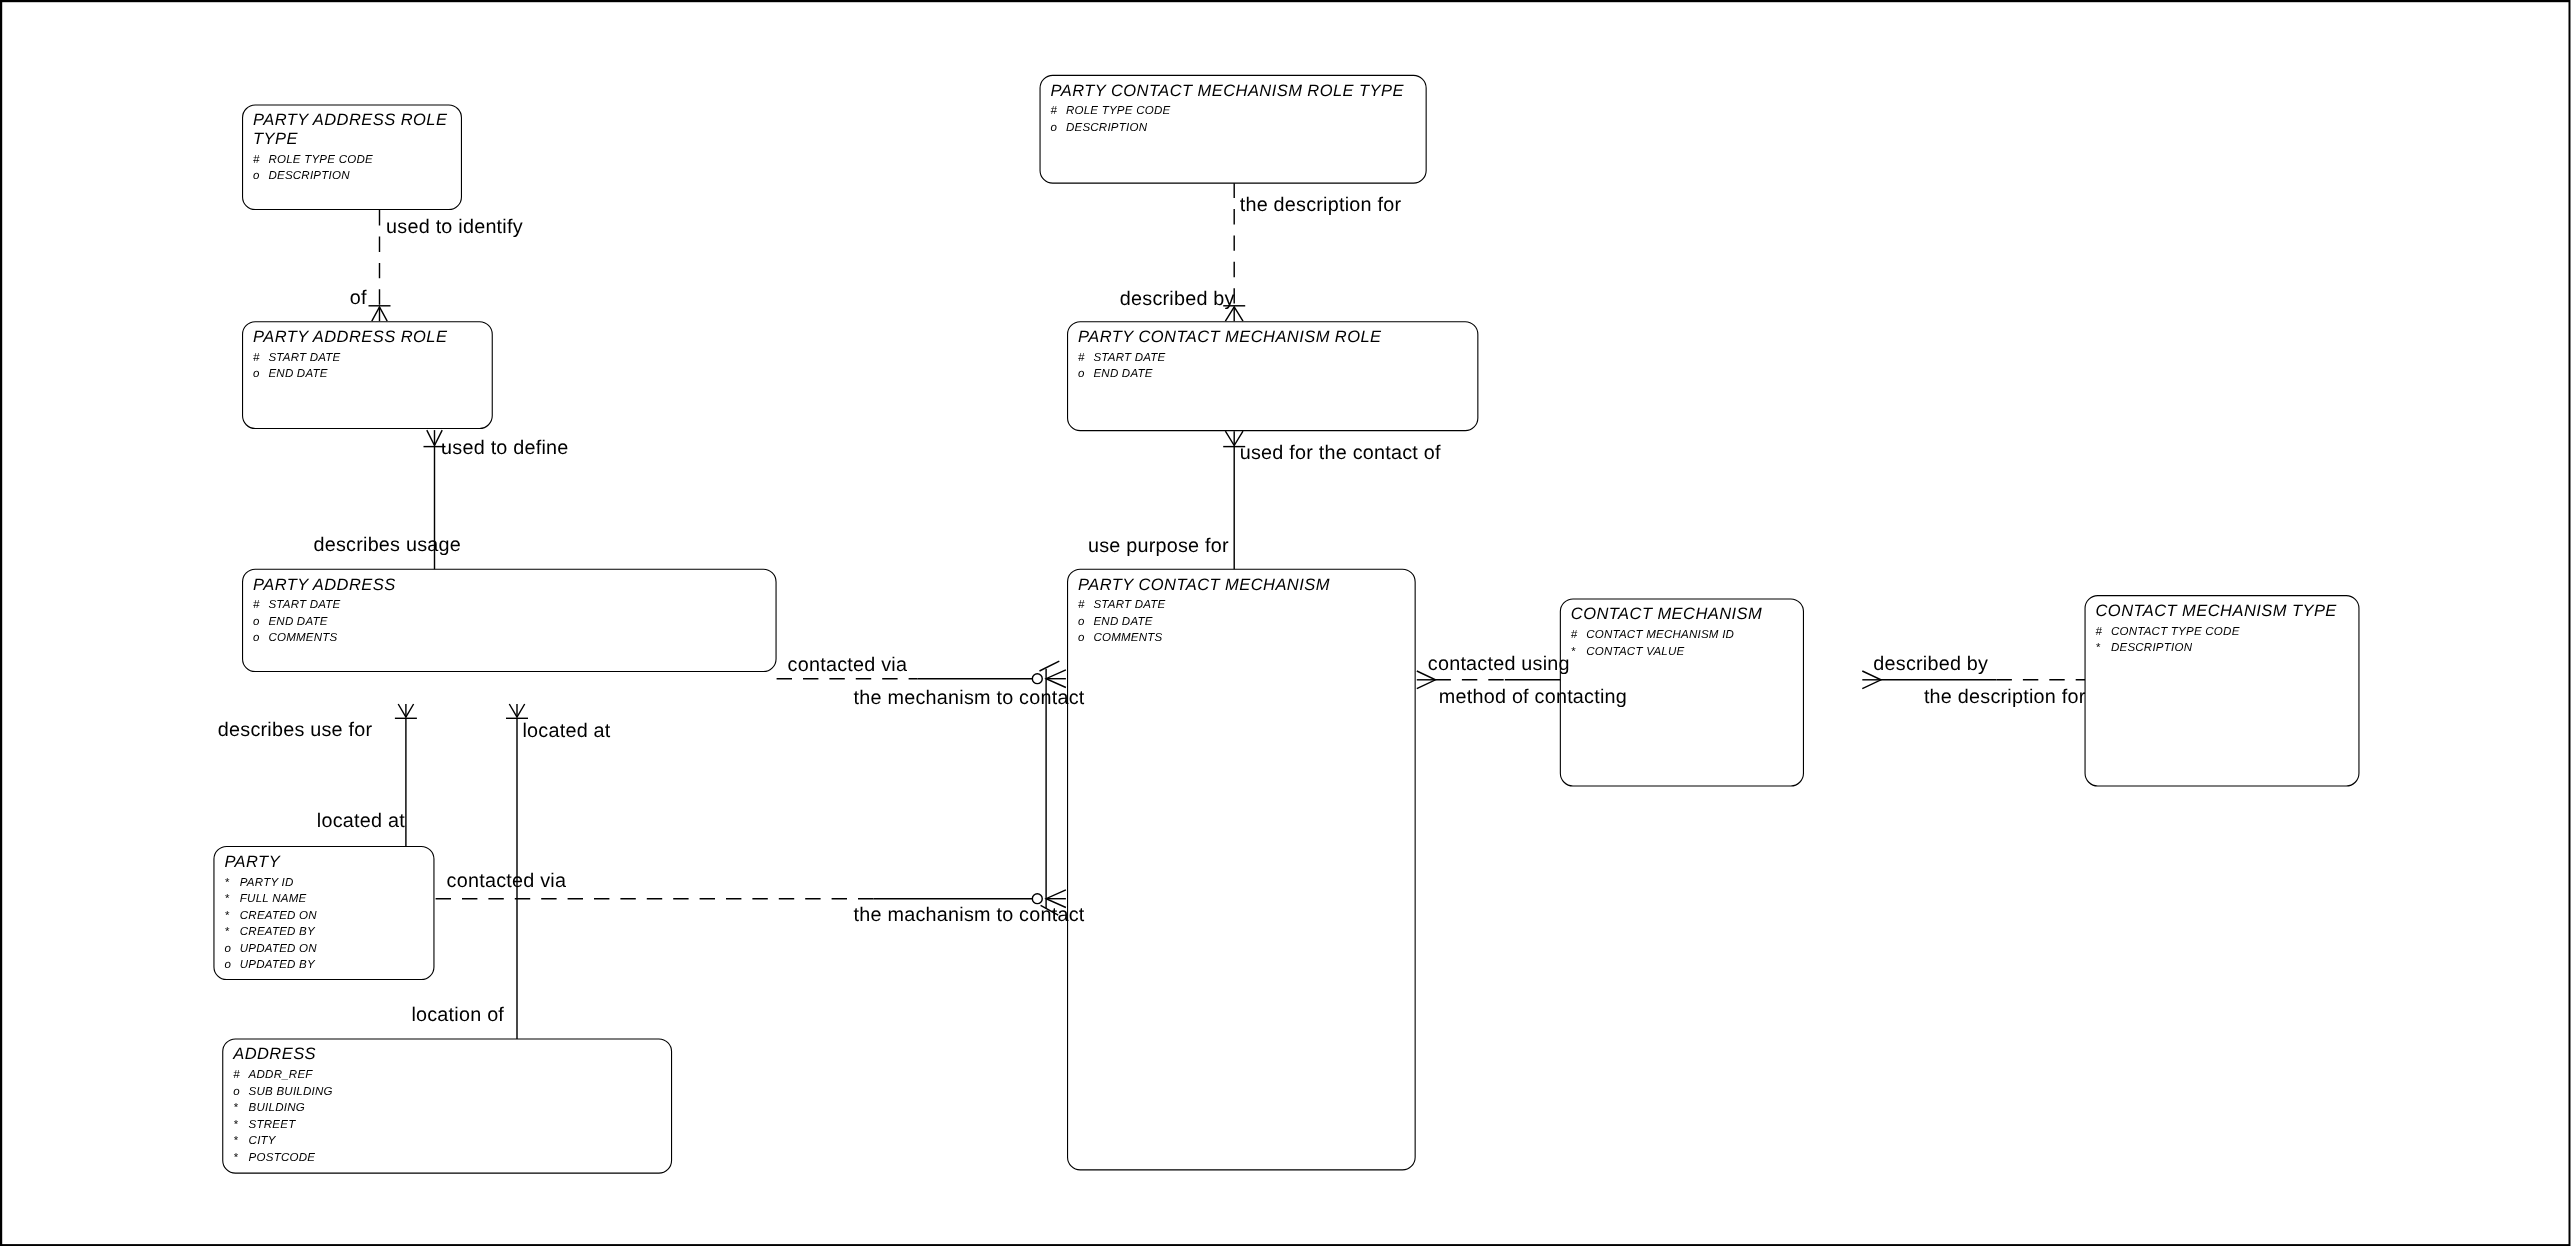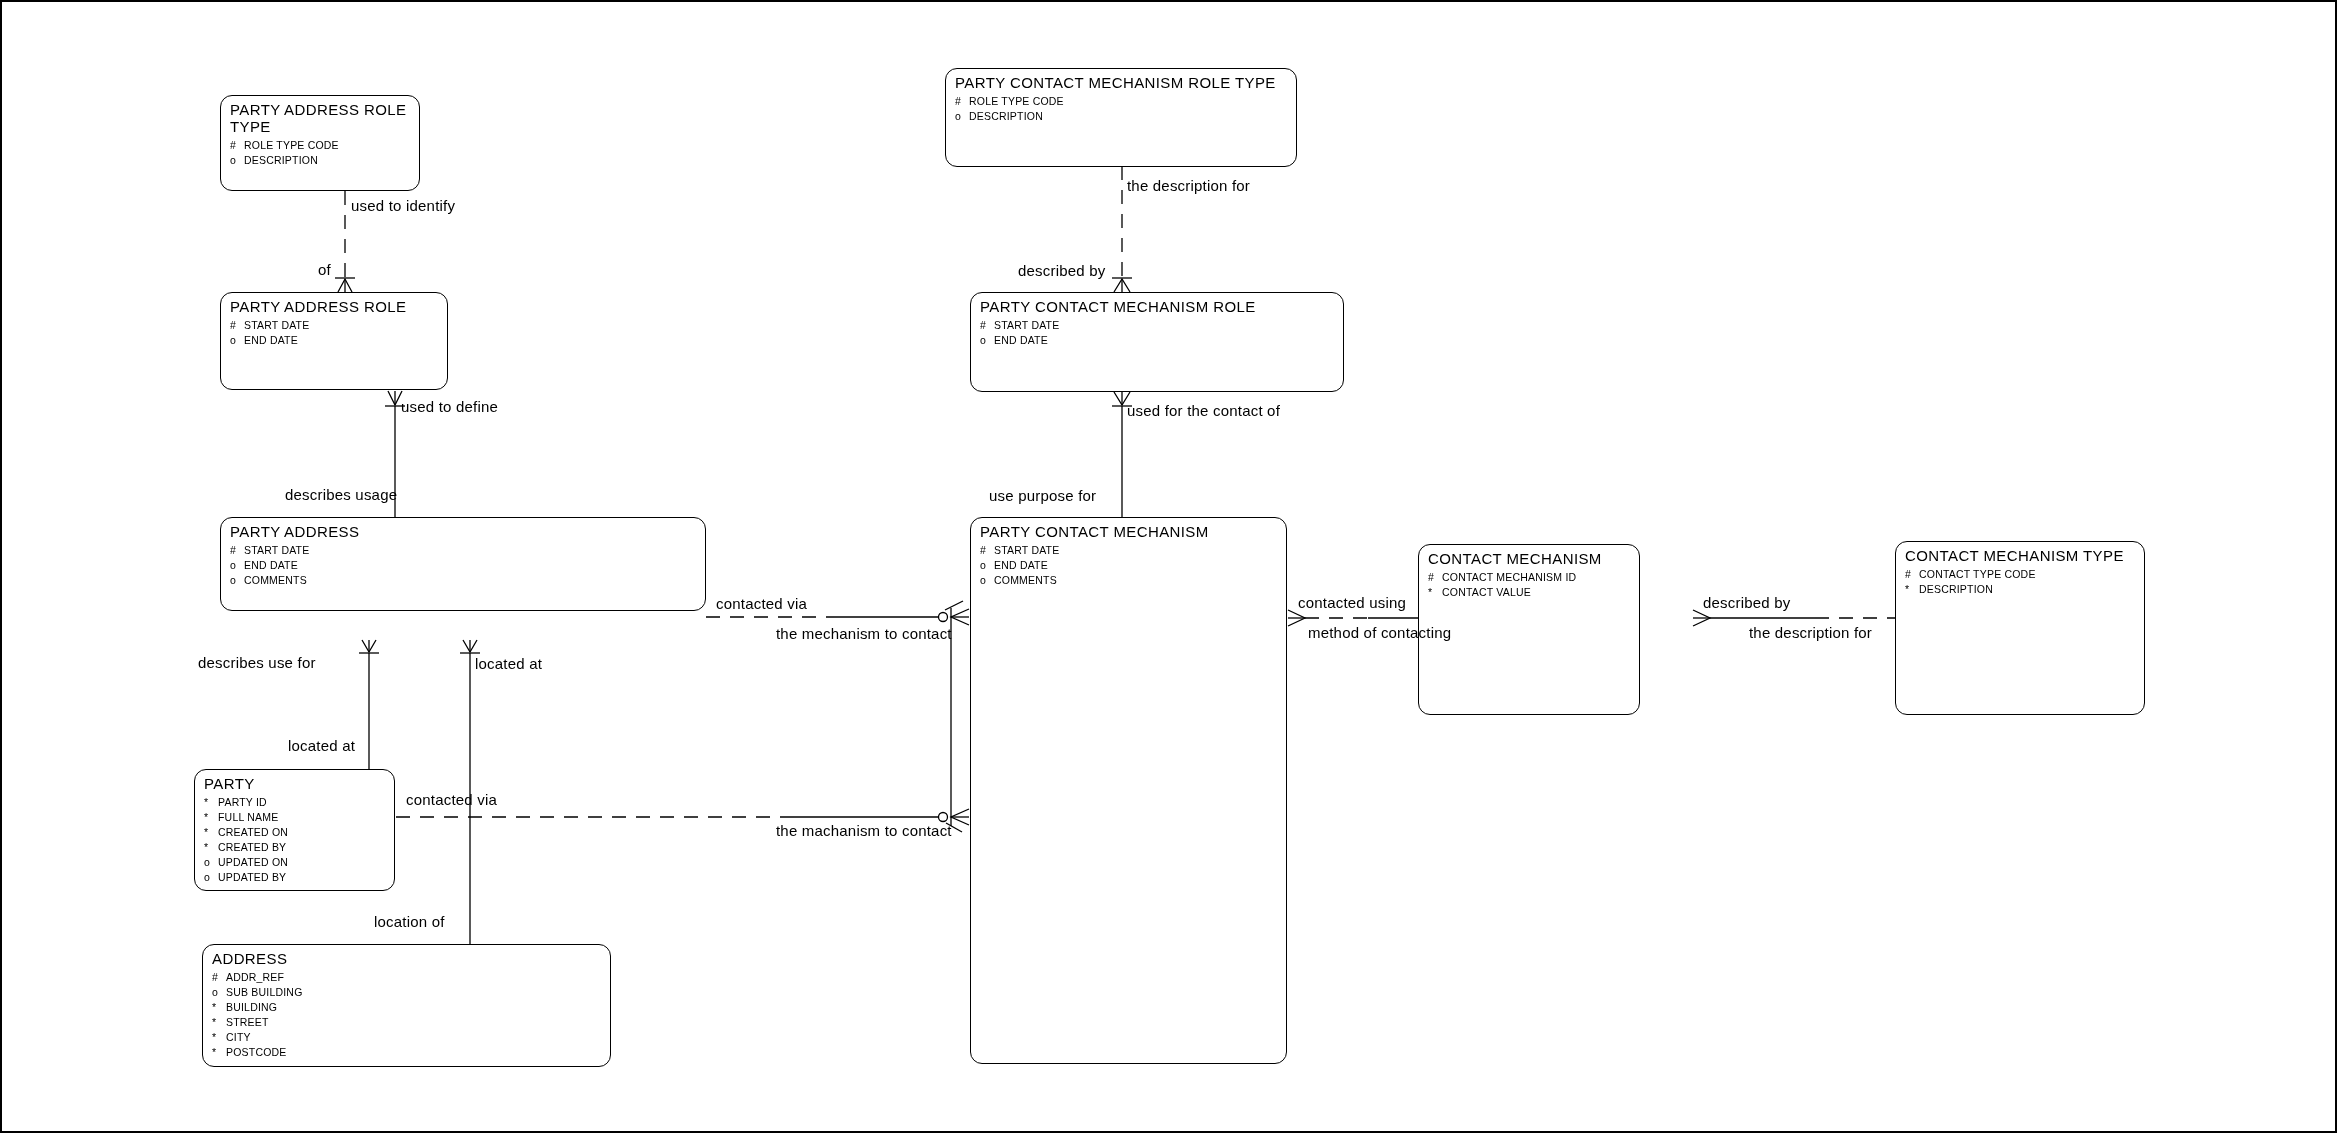--- a/index.html
+++ b/index.html
@@ -14,39 +14,40 @@
   }
   svg.wires{position:absolute;left:0;top:0;pointer-events:none;}
   .entity{
     position:absolute;
     box-sizing:border-box;
     border:1.5px solid #000;
     border-radius:12px;
     background:#fff;
     padding:5px 9px;
     color:#000;
+    font-style:italic;
   }
   .etitle{
     font-size:15px;
     line-height:17px;
     letter-spacing:.4px;
     margin-bottom:3px;
     white-space:normal;
   }
   .attr{
     display:flex;
     font-size:10.5px;
     line-height:15px;
     letter-spacing:.2px;
     white-space:nowrap;
   }
   .pfx{flex:0 0 14px;width:14px;}
   .rlabel{
     position:absolute;
-    font-size:15px;
+    font-size:18px;
     line-height:14px;
     letter-spacing:.2px;
     white-space:nowrap;
     color:#000;
   }
 </style>
 </head>
 <body>
 
 <div id="canvas">

